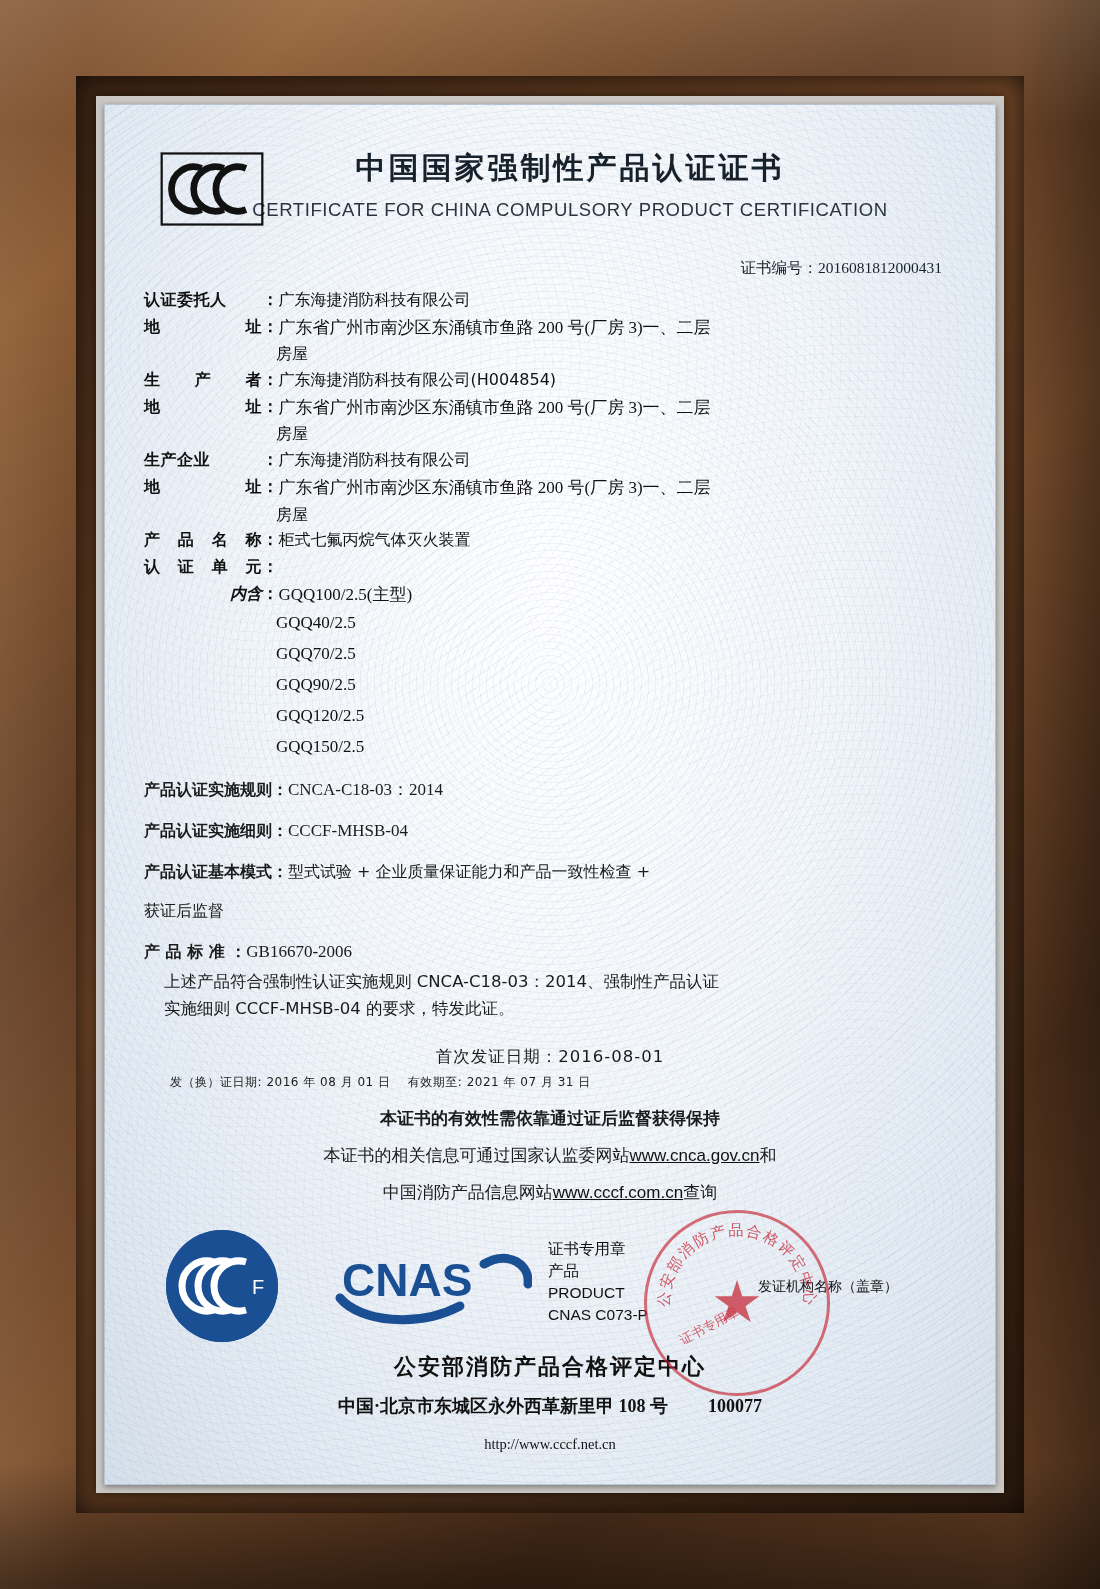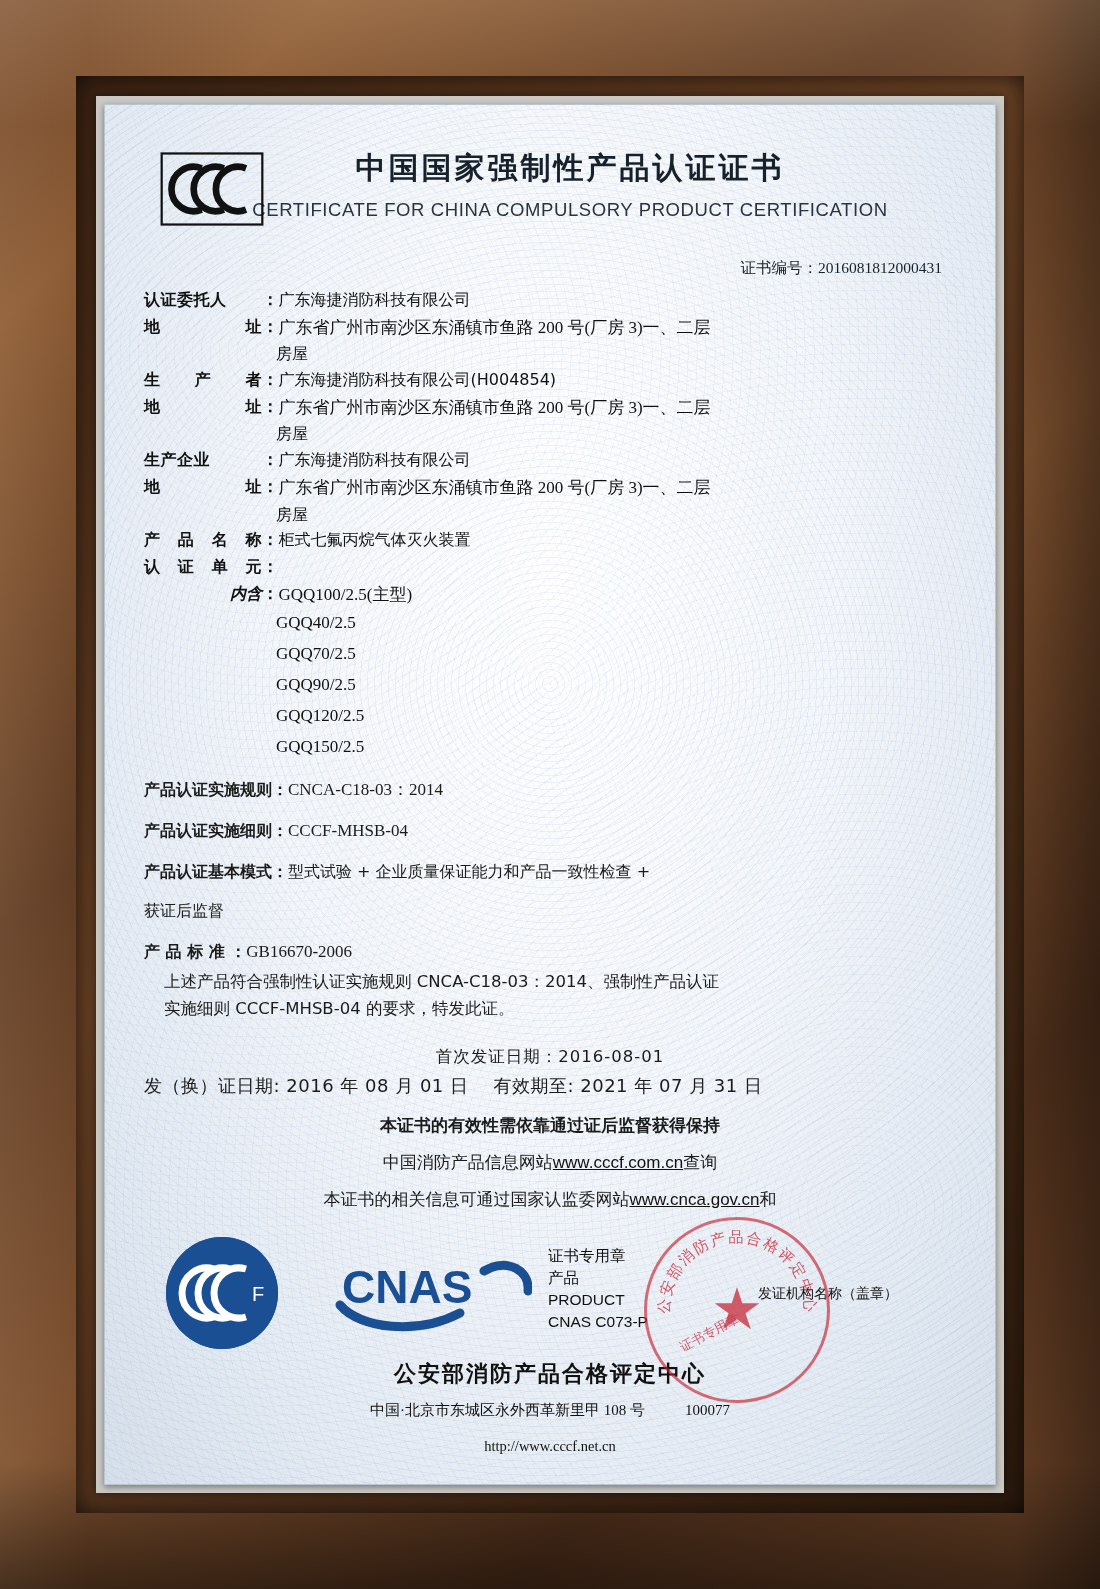--- a/index.html
+++ b/index.html
@@ -207,23 +207,24 @@
   }
   .date-first {
     text-align: center;
     font-family: "DejaVu Sans", sans-serif;
     font-size: 16.5px;
     margin-top: 23px;
     letter-spacing: 1px;
   }
   .date-issue {
     font-family: "DejaVu Sans", sans-serif;
-    font-size: 18px;
+    font-size: 12px;
     margin-top: 6px;
     letter-spacing: 0.5px;
+    margin-left: 26px;
   }
   .valid-note {
     text-align: center;
     font-family: "DejaVu Sans", sans-serif;
     font-size: 17px;
     font-weight: bold;
     margin-top: 16px;
   }
   .info-line {
     text-align: center;
@@ -332,22 +333,23 @@
   .org {
     font-family: "DejaVu Sans", sans-serif;
     font-size: 22px;
     font-weight: bold;
     letter-spacing: 2px;
     color: #111;
   }
   .addr {
     margin-top: 12px;
     font-family: "Liberation Serif", serif;
-    font-size: 15px;
-    color: #111;
+    font-size: 18px;
+    color: #111;
+    font-weight: bold;
   }
   .addr .zip {
     display: inline-block;
     margin-left: 40px;
   }
   .web {
     margin-top: 18px;
     font-family: "Liberation Serif", serif;
     font-size: 14.5px;
     color: #111;
@@ -496,24 +498,24 @@
         <span>发（换）证日期:</span>
         <span>2016 年 08 月 01 日</span>
         &nbsp;&nbsp;
         <span>有效期至:</span>
         <span>2021 年 07 月 31 日</span>
       </div>
 
       <div class="valid-note">本证书的有效性需依靠通过证后监督获得保持</div>
 
       <div class="info-line">
+        <span>本证书的相关信息可通过国家认监委网站</span><a href="#">www.cnca.gov.cn</a><span>和</span>
+      </div>
+      <div class="info-line">
         <span>中国消防产品信息网站</span><a href="#">www.cccf.com.cn</a><span>查询</span>
-      </div>
-      <div class="info-line">
-        <span>本证书的相关信息可通过国家认监委网站</span><a href="#">www.cnca.gov.cn</a><span>和</span>
       </div>
 
       <div class="logos">
 
         <div class="ccc-round">
           <svg viewBox="0 0 112 112" width="112" height="112" aria-hidden="true">
             <circle cx="56" cy="56" r="56" fill="#1b4f94"></circle>
             <g fill="none" stroke="#ffffff" stroke-width="7" stroke-linecap="butt">
               <path d="M48 32 A25 25 0 1 0 48 80"></path>
               <path d="M64 32 A25 25 0 1 0 64 80"></path>

